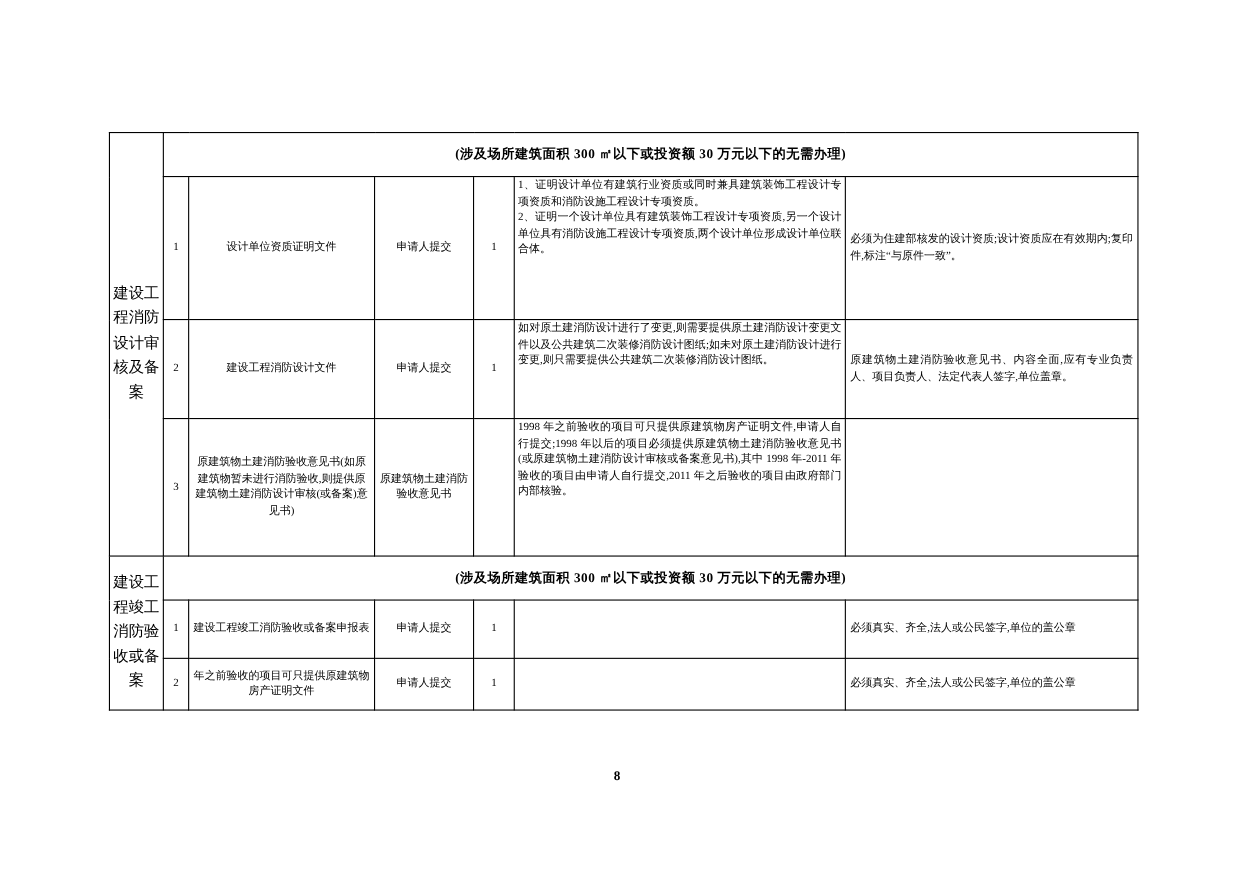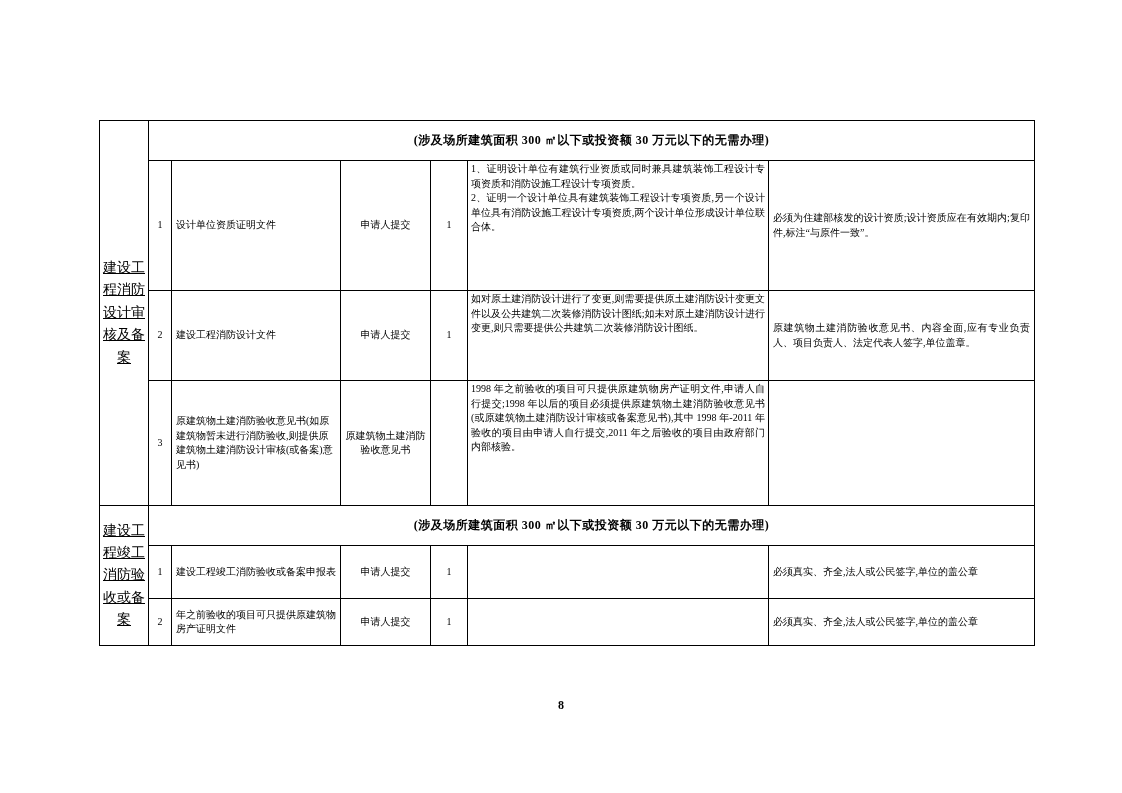--- a/index.html
+++ b/index.html
@@ -37,30 +37,29 @@
   col.c-cnt  { width: 37px; }
   col.c-desc { width: 301px; }
   col.c-req  { width: 266px; }
 
   td.cat {
     text-align: center;
     font-size: 14px;
     line-height: 1.6;
     padding: 2px;
     word-break: break-all;
-    text-decoration: underline;
   }
   td.hdr {
     text-align: center;
     font-weight: bold;
     font-size: 12px;
     letter-spacing: 0.5px;
   }
   td.num { text-align: center; padding: 2px 1px; }
-  td.item { text-align: left; word-break: break-all; }
+  td.item { text-align: center; word-break: break-all; }
   td.sub { text-align: center; word-break: break-all; padding: 2px; }
   td.cnt { text-align: center; }
   td.desc {
     vertical-align: top;
     text-align: justify;
     word-break: break-all;
     white-space: pre-line;
     padding: 1px 3px;
   }
   td.req {

